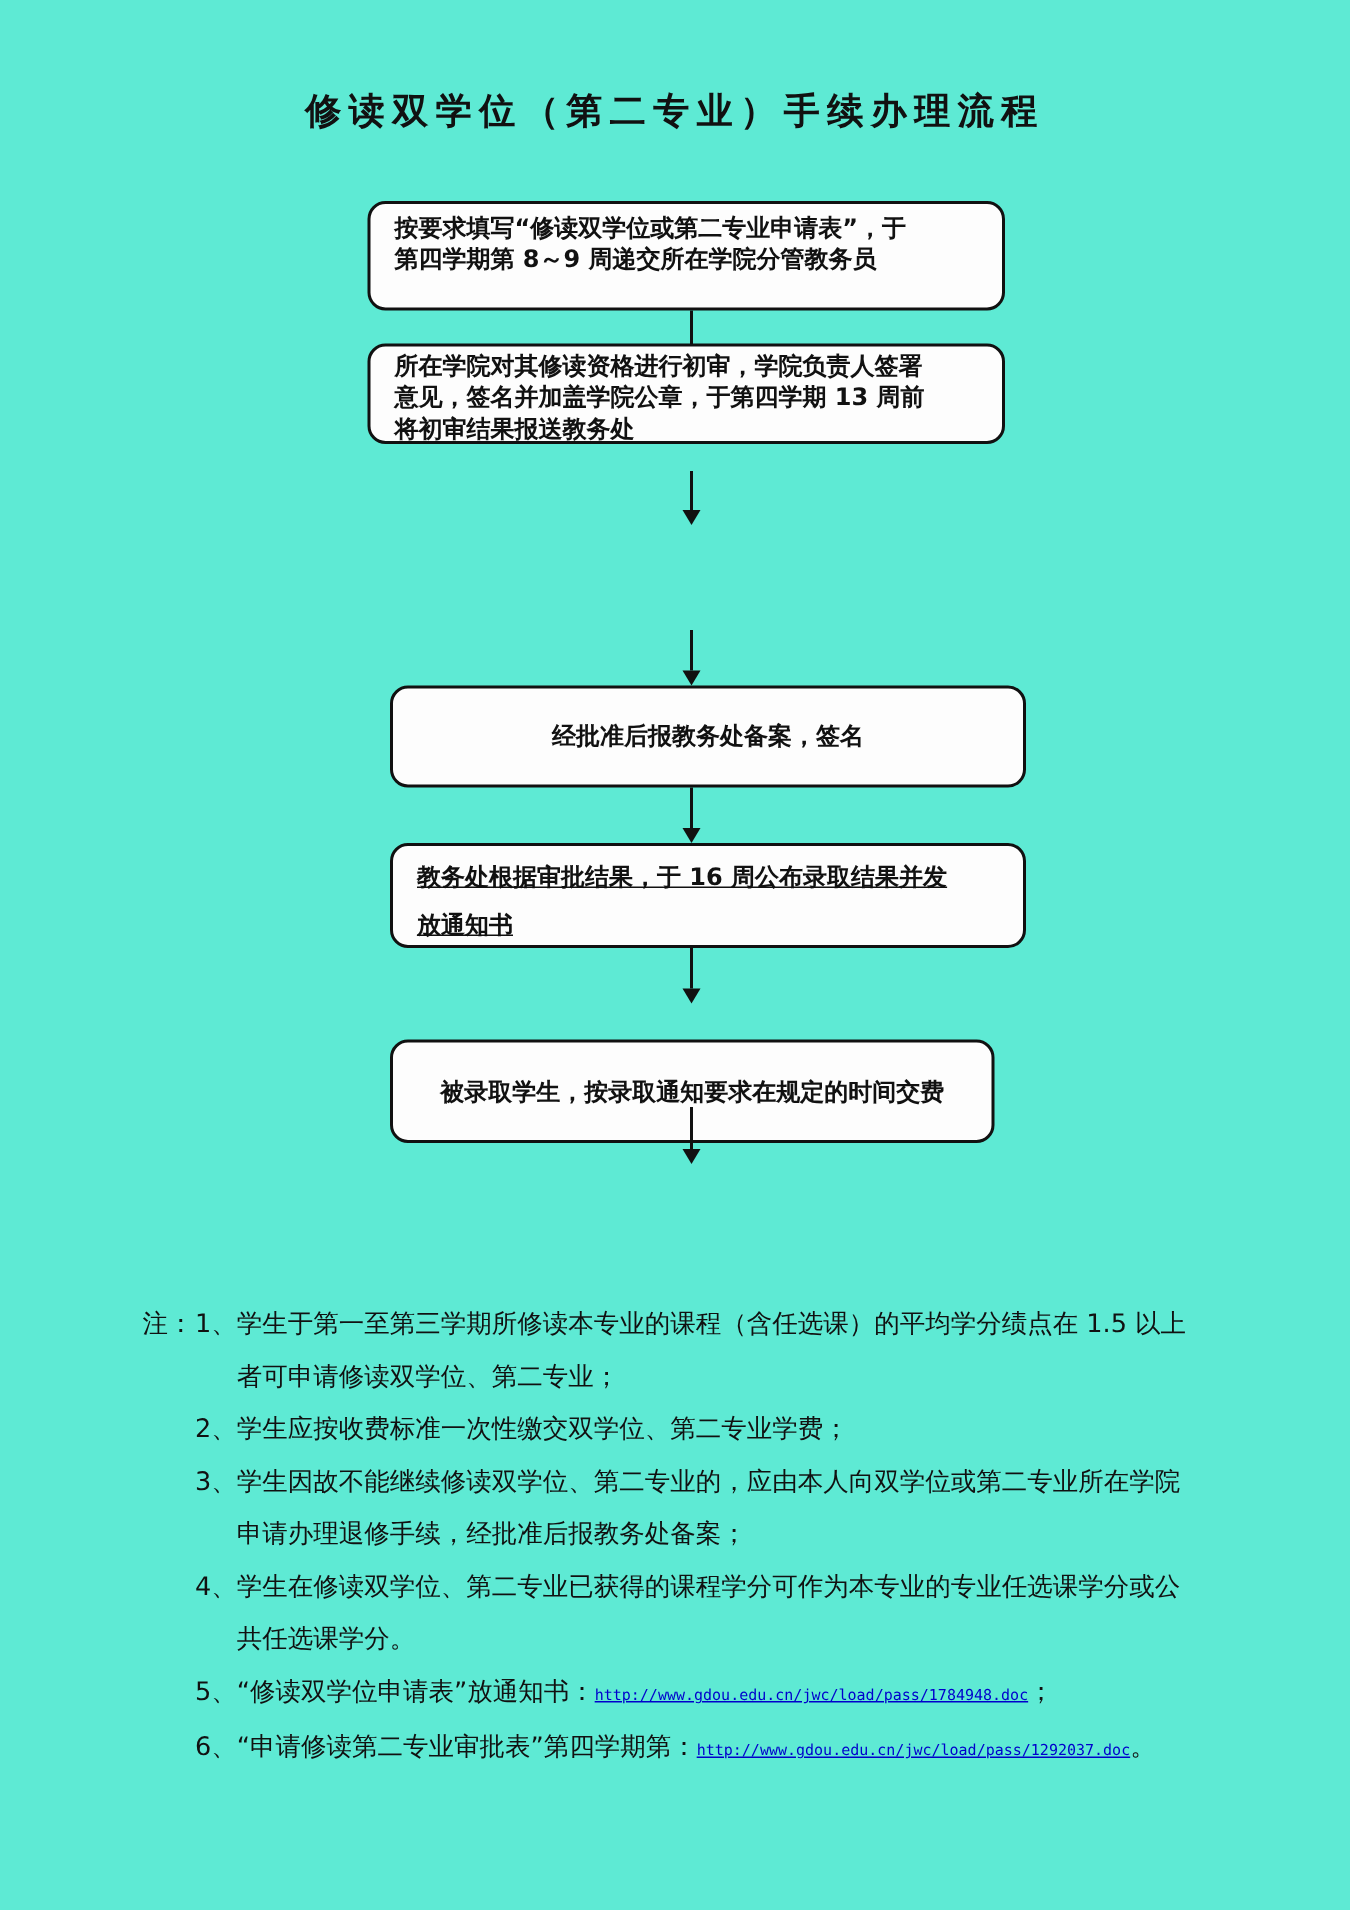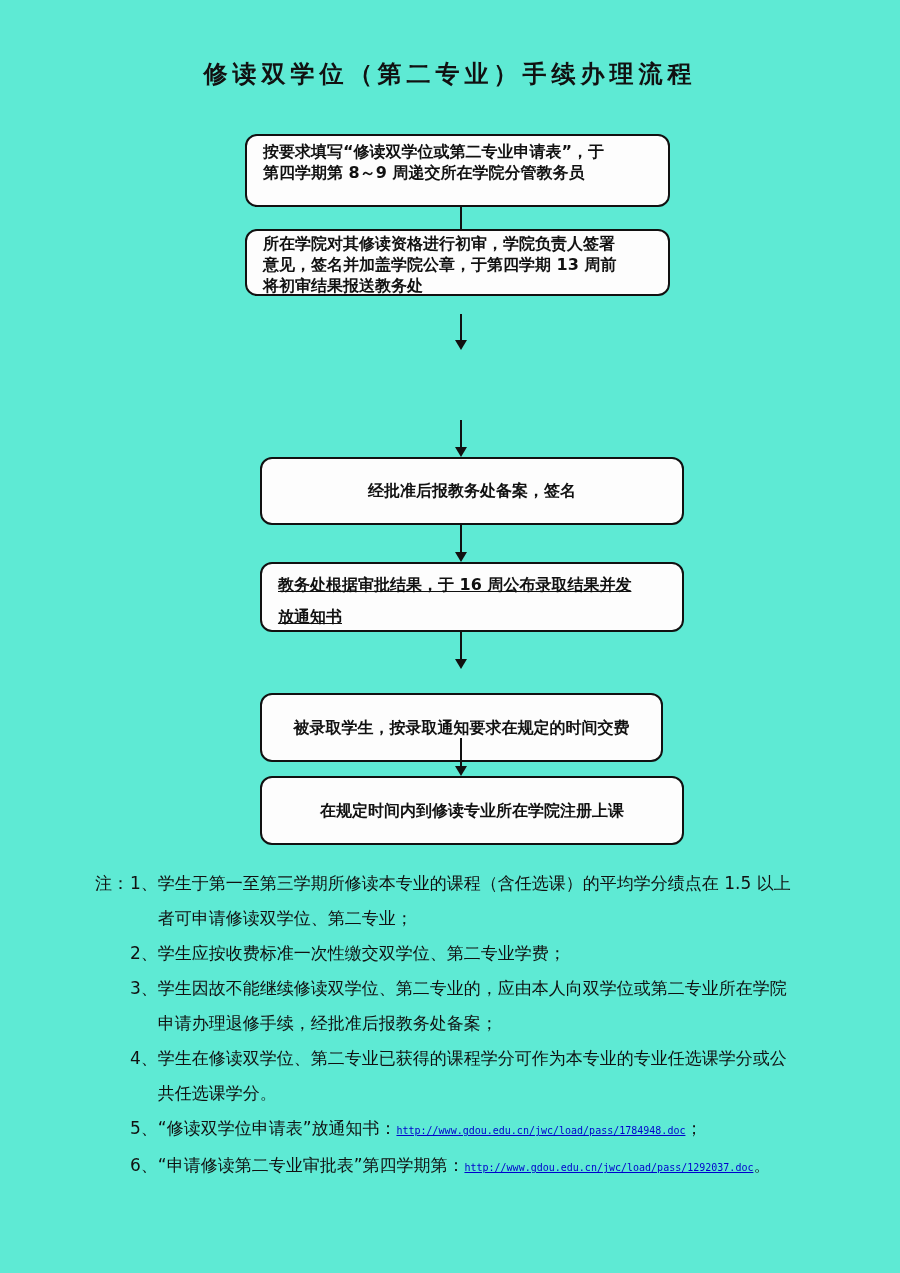--- a/index.html
+++ b/index.html
@@ -157,23 +157,20 @@
 
   <div class="flow-box centered" style="left:260px; top:669px; width:403px; height:69px;margin-top:24px;">
     <span class="box-text">被录取学生，按录取通知要求在规定的时间交费</span>
   </div>
 
   <div class="connector" style="left:461px; top:738px; height:38px;">
     <div class="line"></div>
     <div class="head"></div>
   </div>
 
-  <div class="flow-box centered" style="left:260px; top:776px; width:424px; height:69px;">
-    <span class="box-text">在规定时间内到修读专业所在学院注册上课</span>
-  </div>
 
   <div class="notes">
     <span class="notes-label">注：</span>
     <div class="note-items">
 
       <div class="note-item">
         <span class="note-number">1、</span>
         <span class="note-text">学生于第一至第三学期所修读本专业的课程（含任选课）的平均学分绩点在 1.5 以上
 者可申请修读双学位、第二专业；</span>
       </div>

